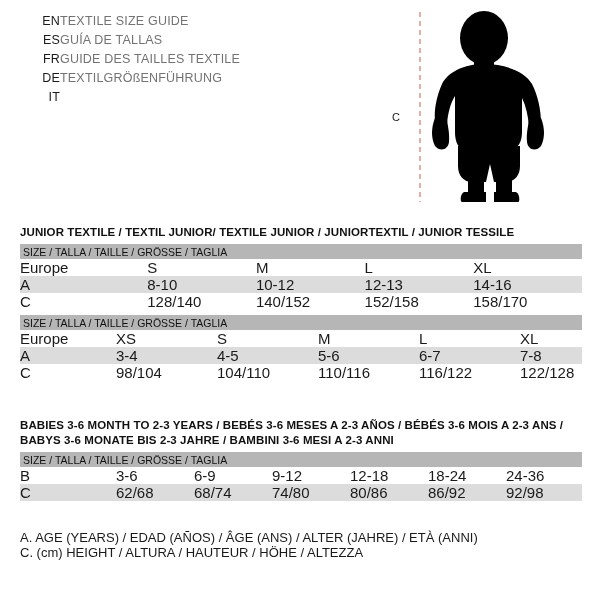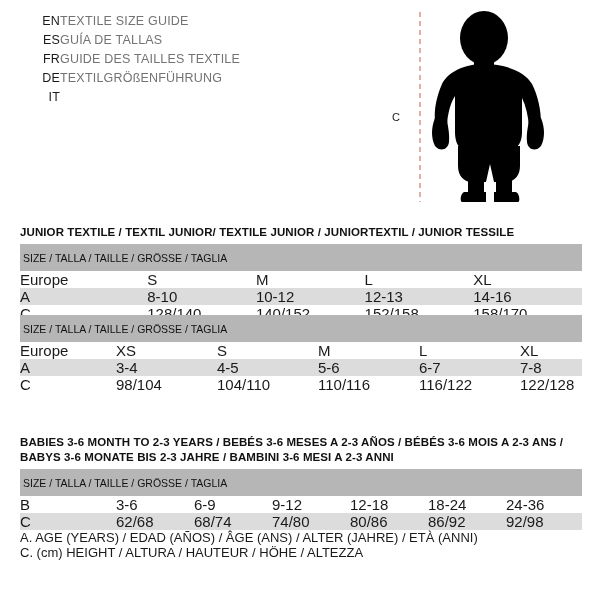--- a/index.html
+++ b/index.html
@@ -93,21 +93,21 @@
     padding: 0;
     height: 17px;
     vertical-align: middle;
     font-weight: 400;
   }
   tr.head-row td {
     background: #b6b6b6;
     font-size: 10.5px;
     color: #111111;
     padding-left: 3px;
-    height: 27px;
+    height: 15px;
   }
   tr.shade td {
     background: #dcdcdc;
   }
   tr.plain td {
     background: #ffffff;
   }
   td.lbl {
     padding-left: 3px;
   }
@@ -273,21 +273,21 @@
           <td class="val">104/110</td>
           <td class="val">110/116</td>
           <td class="val">116/122</td>
           <td class="val">122/128</td>
         </tr>
       </tbody>
     </table>
   </div>
 
   <div class="section" style="top:418px;">
-    <div class="section-title" style="white-space:pre-line;margin-top:17px;">BABIES 3-6 MONTH TO 2-3 YEARS / BEBÉS 3-6 MESES A 2-3 AÑOS / BÉBÉS 3-6 MOIS A 2-3 ANS /
+    <div class="section-title" style="white-space:pre-line;">BABIES 3-6 MONTH TO 2-3 YEARS / BEBÉS 3-6 MESES A 2-3 AÑOS / BÉBÉS 3-6 MOIS A 2-3 ANS /
 BABYS 3-6 MONATE BIS 2-3 JAHRE / BAMBINI 3-6 MESI A 2-3 ANNI</div>
     <table class="sz">
       <colgroup>
         <col style="width:96px">
           <col style="width:78px">
           <col style="width:78px">
           <col style="width:78px">
           <col style="width:78px">
           <col style="width:78px">
           <col style="width:76px">

